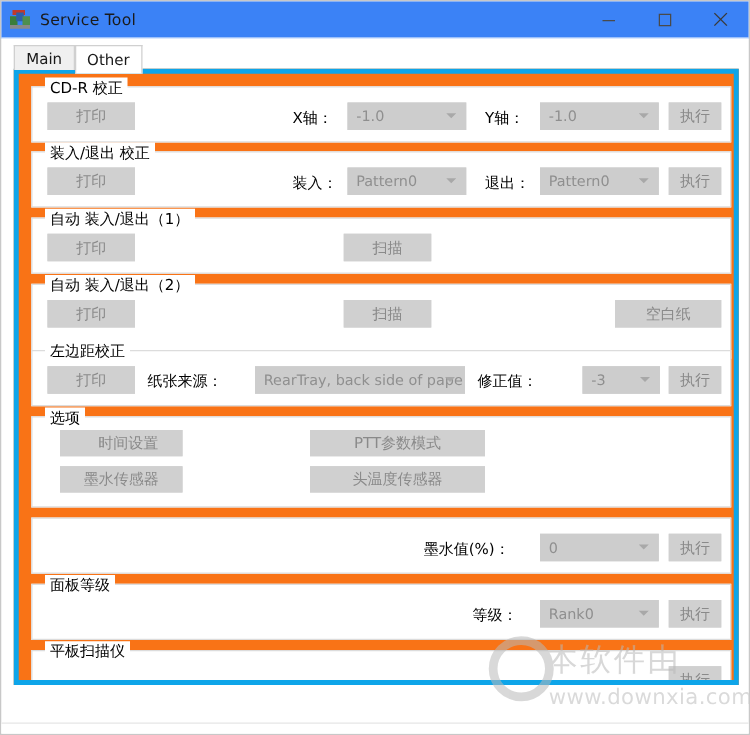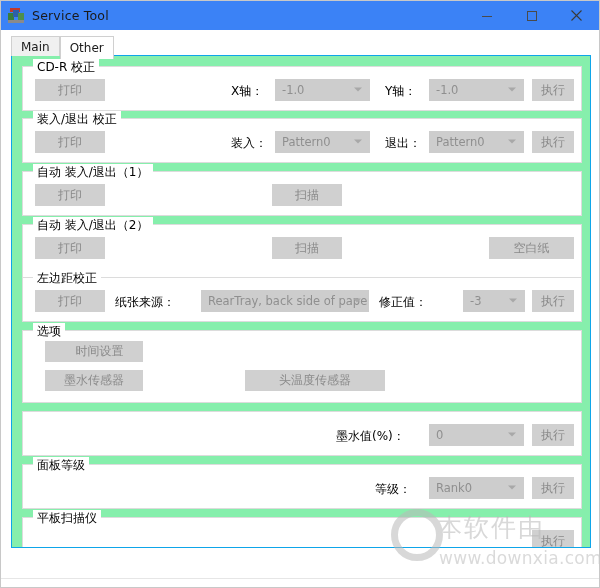--- a/index.html
+++ b/index.html
@@ -106,22 +106,22 @@
   }
 
   
   .tabpage {
     position: absolute;
     left: 10px;
     top: 54px;
     width: 580px;
     height: 493px;
     box-sizing: border-box;
-    border: 1px solid #0ea5e9;
-    background: #86efac;
+    border: 4px solid #0ea5e9;
+    background: #f97316;
     overflow: hidden;
   }
 
   
   .group {
     position: absolute;
     box-sizing: border-box;
     border: 1px solid #dcdcdc;
     background: #ffffff;
   }
@@ -344,20 +344,21 @@
       <div class="combo" style="left:440px; top:12px; width:62px; height:22px;">
         <span>-3</span>
         <span class="arrow"></span>
       </div>
       <div class="btn" style="left:509px; top:12px; width:42px; height:22px;">执行</div>
     </div>
 
     <div class="group" style="left:10px; top:274px; width:560px; height:73px;">
       <span class="glabel">选项</span>
       <div class="btn" style="left:22px; top:10px; width:98px; height:21px;padding-left:11px;">时间设置</div>
+      <div class="btn" style="left:222px; top:10px; width:140px; height:21px;">PTT参数模式</div>
       <div class="btn" style="left:222px; top:39px; width:140px; height:21px;">头温度传感器</div>
       <div class="btn" style="left:22px; top:39px; width:98px; height:21px;">墨水传感器</div>
     </div>
 
     <div class="group" style="left:10px; top:355px; width:560px; height:45px;">
       <span class="lbl" style="left:313px; top:16px;">墨水值(%)：</span>
       <div class="combo" style="left:406px; top:12px; width:95px; height:22px;">
         <span>0</span>
         <span class="arrow"></span>
       </div>

